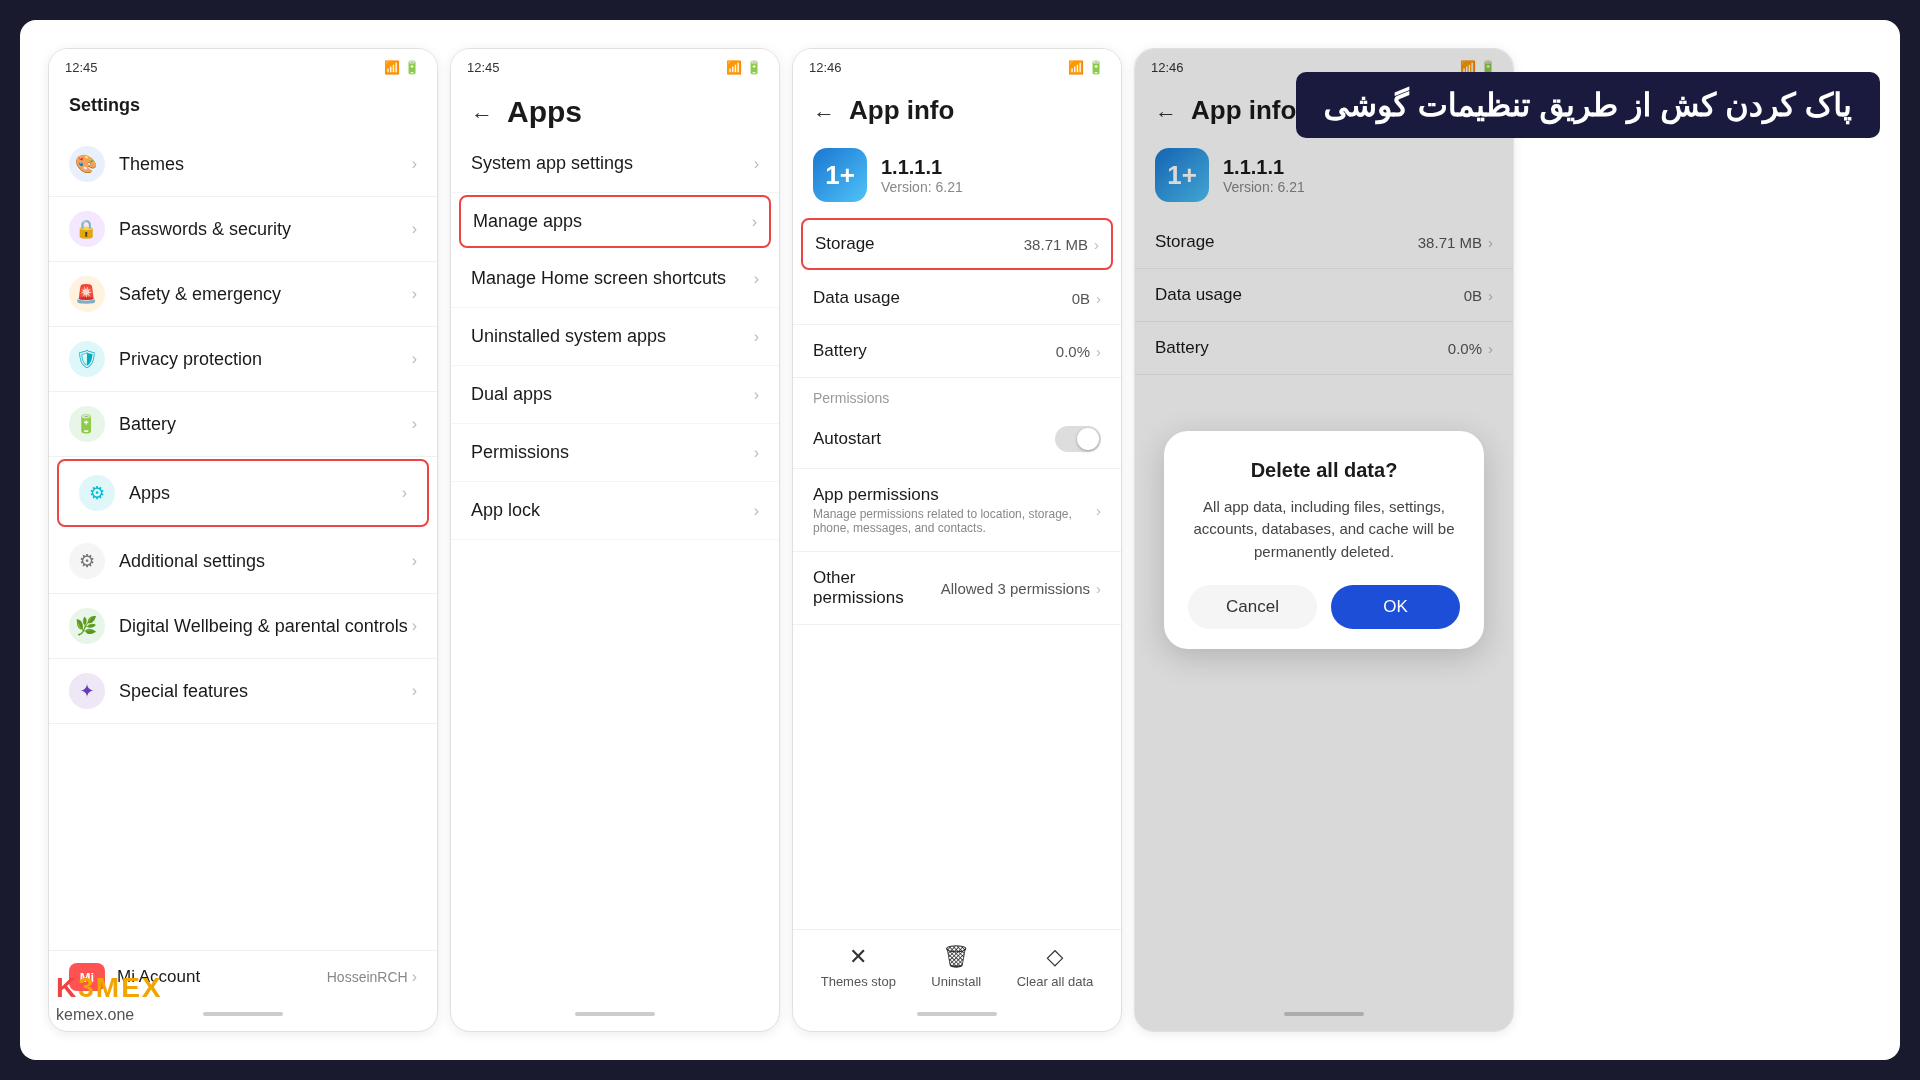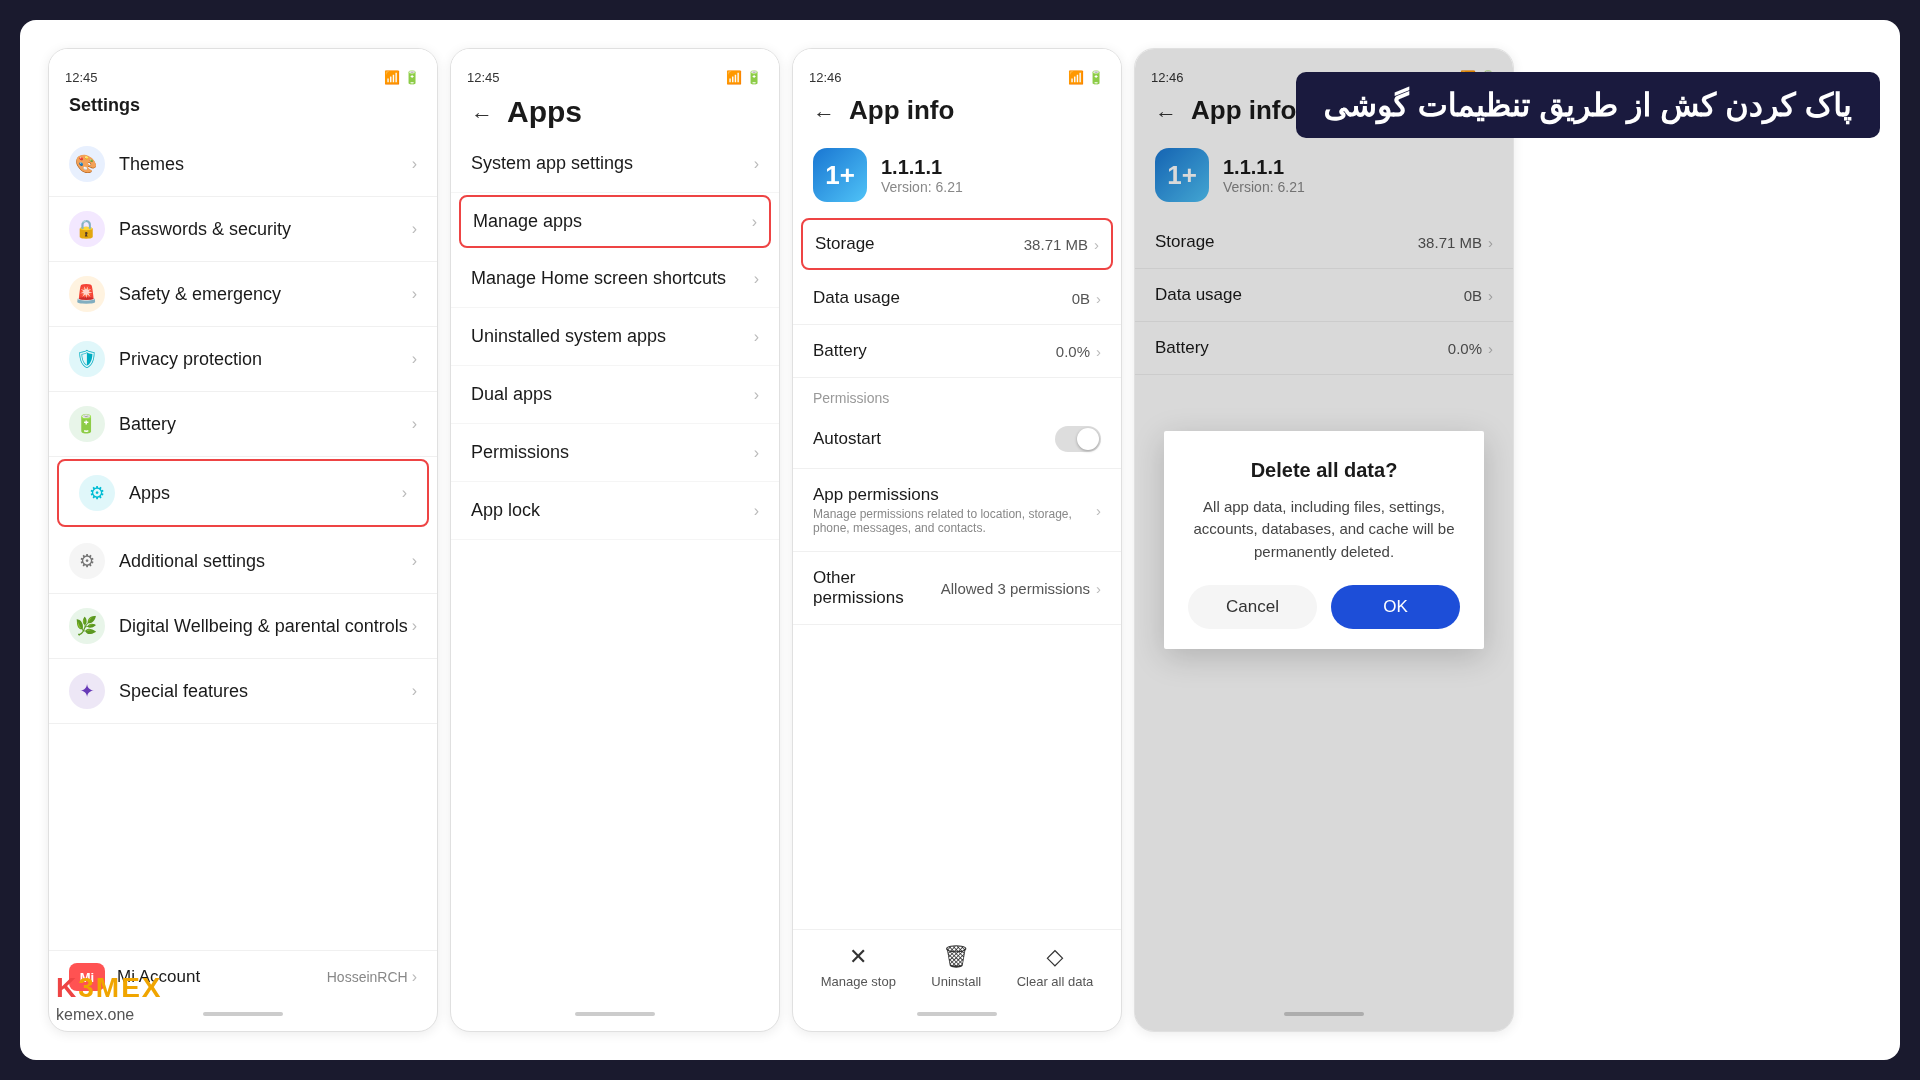--- a/index.html
+++ b/index.html
@@ -59,21 +59,21 @@
     .screen-2 { width: 330px; flex-shrink: 0; }
     .screen-3 { width: 330px; flex-shrink: 0; }
     .screen-4 { width: 380px; flex-shrink: 0; }
 
     
     .status-bar {
       height: 36px;
       background: white;
       display: flex;
       justify-content: space-between;
-      align-items: flex-end;
+      align-items: center;
       padding: 0 16px;
       font-size: 13px;
       color: #333;
     }
     .status-icons { display: flex; gap: 4px; align-items: center; }
 
     
     .settings-header {
       padding: 10px 20px 16px;
       font-size: 18px;
@@ -245,21 +245,21 @@
     .dialog-overlay {
       position: absolute;
       bottom: 0; left: 0; right: 0; top: 0;
       background: rgba(0,0,0,0.15);
       display: flex;
       align-items: center;
       justify-content: center;
     }
     .dialog-box {
       background: white;
-      border-radius: 2px;
+      border-radius: 24px;
       padding: 28px 24px 20px;
       margin: 20px;
       box-shadow: 0 8px 32px rgba(0,0,0,0.18);
       width: 320px;
     }
     .dialog-title {
       font-size: 20px;
       font-weight: 600;
       color: #1a1a1a;
       text-align: center;
@@ -530,21 +530,21 @@
       <div class="appinfo-row">
         <span class="appinfo-row-label">Other permissions</span>
         <span class="appinfo-row-value">Allowed 3 permissions</span>
         <span class="appinfo-arrow">›</span>
       </div>
 
       <div style="flex:1;"></div>
       <div class="bottom-actions">
         <div class="action-btn">
           <span class="icon">✕</span>
-          <span>Manage stop</span>
+          <span>Themes stop</span>
         </div>
         <div class="action-btn">
           <span class="icon">🗑</span>
           <span>Uninstall</span>
         </div>
         <div class="action-btn">
           <span class="icon">◇</span>
           <span>Clear all data</span>
         </div>
       </div>

